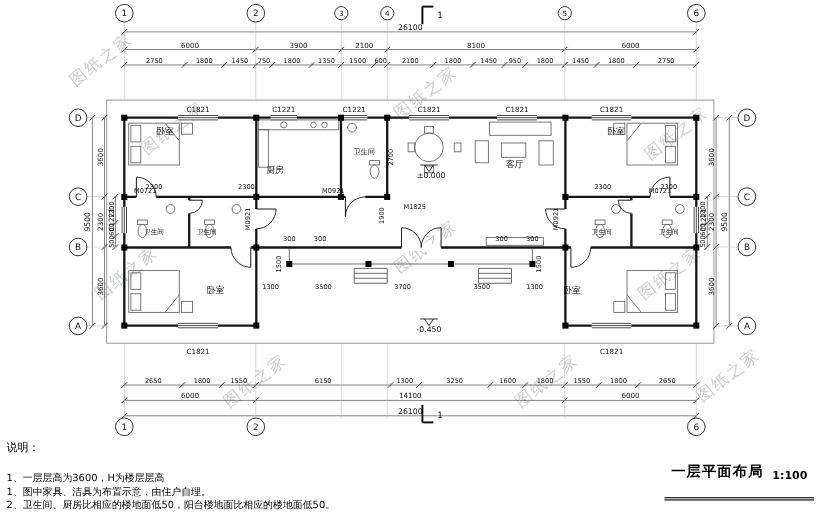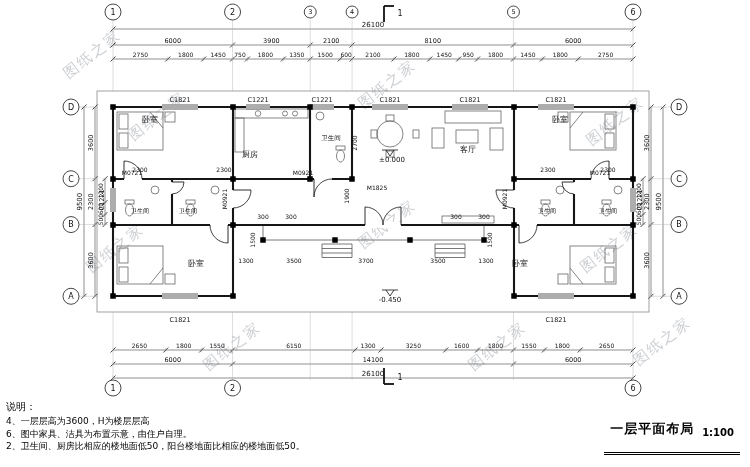--- a/index.html
+++ b/index.html
@@ -1,21 +1,21 @@
 <!DOCTYPE html>
 <html><head>
 <meta charset="utf-8">
 <style>
   html,body{margin:0;padding:0;background:#fff;}
   .canvas{position:relative;width:750px;height:467px;background:#fff;overflow:hidden;
           font-family:"DejaVu Sans","Liberation Sans",sans-serif;color:#000;}
   svg{position:absolute;left:0;top:0;}
   svg text{font-family:"DejaVu Sans","Liberation Sans",sans-serif;}
   .notes{position:absolute;left:6px;top:400px;}
-  .notes-heading{font-size:10px;margin-bottom:1px;font-family:Liberation Serif, serif;}
+  .notes-heading{font-size:10px;margin-bottom:15px;font-family:Liberation Serif, serif;}
   .notes-item{font-size:9px;line-height:12.5px;white-space:nowrap;}
   .titleblock{position:absolute;right:10px;bottom:12px;display:flex;align-items:flex-end;gap:8px;
               border-bottom:3px double #000;padding:0 6px 14px 6px;}
   .tb-title{font-size:13px;font-weight:bold;letter-spacing:1px;}
   .tb-scale{font-size:10px;font-weight:bold;}
 </style>
 </head>
 <body>
 
 <div class="canvas">
@@ -527,22 +527,22 @@
         <text x="486" y="263" font-size="6" text-anchor="middle" fill="#111">1300</text>
         <text x="349" y="196" font-size="6" text-anchor="middle" fill="#111" transform="rotate(-90 349 196)">1900</text>
         <text x="357" y="143" font-size="6" text-anchor="middle" fill="#111" transform="rotate(-90 357 143)">2700</text>
         <text x="392" y="162" font-size="7" text-anchor="middle" fill="#111">±0.000</text>
         <text x="390" y="302" font-size="7" text-anchor="middle" fill="#111">-0.450</text>
       </g>
   </svg>
 
   <div class="notes">
     <div class="notes-heading">说明：</div>
-    <div class="notes-item">4、一层层高为3600，H为楼层层高</div>
-    <div class="notes-item">6、图中家具、洁具为布置示意，由住户自理。</div>
+    <div class="notes-item">1、一层层高为3600，H为楼层层高</div>
+    <div class="notes-item">1、图中家具、洁具为布置示意，由住户自理。</div>
     <div class="notes-item">2、卫生间、厨房比相应的楼地面低50，阳台楼地面比相应的楼地面低50。</div>
   </div>
 
   <div class="titleblock">
     <span class="tb-title">一层平面布局</span>
     <span class="tb-scale">1:100</span>
   </div>
 </div>
 
 </body></html>

